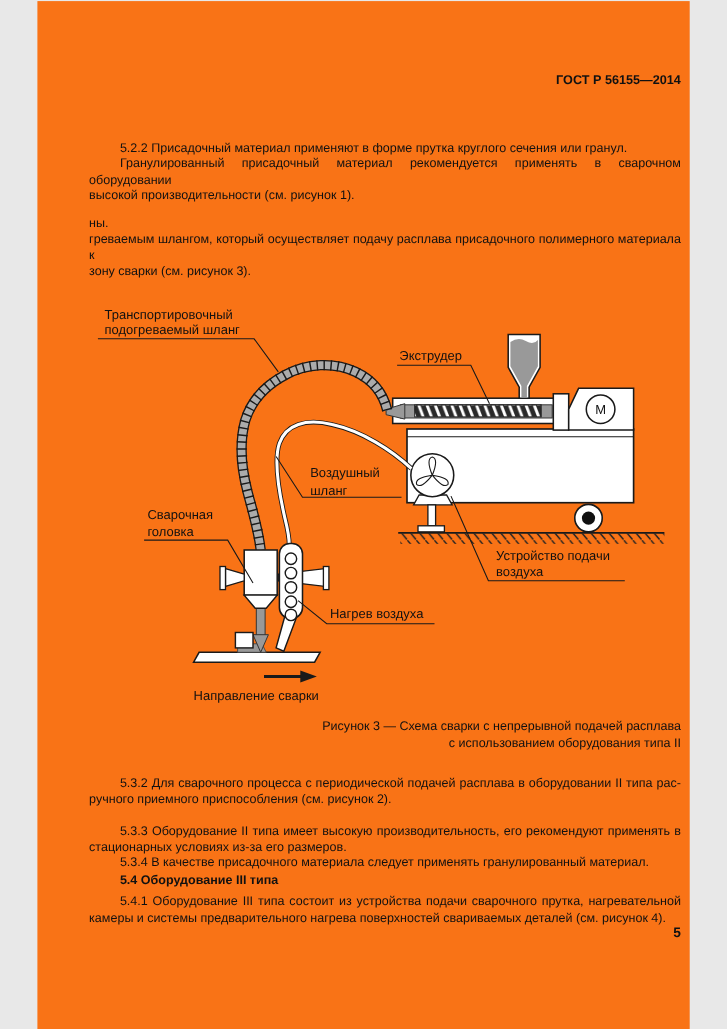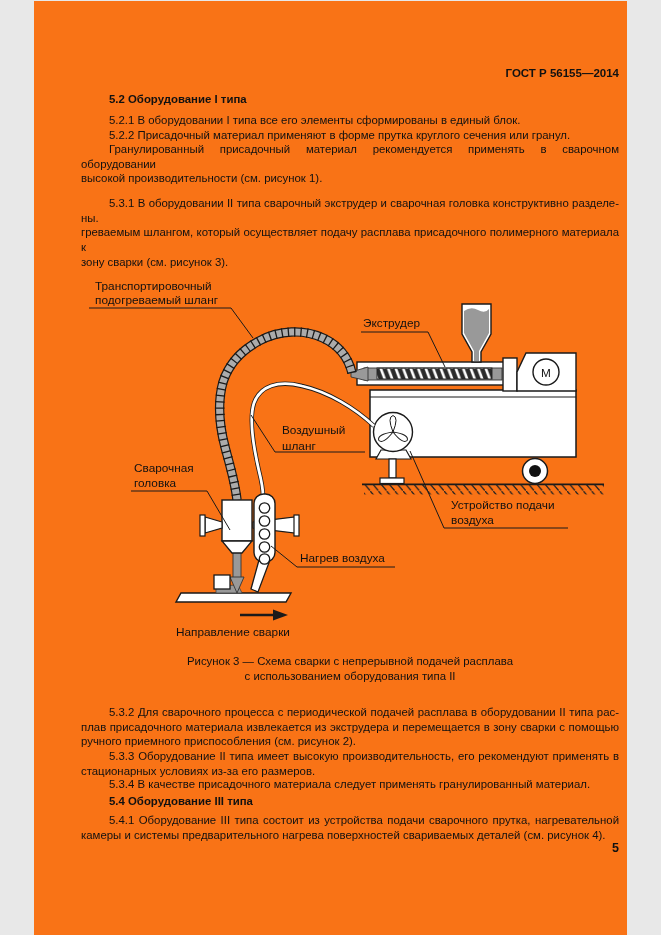--- a/index.html
+++ b/index.html
@@ -7,46 +7,41 @@
     position:relative;width:593px;height:935px;background:#f97316;
     font-family:"Liberation Sans", sans-serif;color:#111;overflow:hidden;
     margin:1px auto;
   }
   .block{position:absolute;left:47px;width:538px;}
   .ln{line-height:14.7px;font-size:11.4px;white-space:normal;}
   .ln.j{text-align:justify;text-align-last:justify;}
   .ln.ind{text-indent:28px;}
   .head{font-weight:bold;font-size:11.4px;padding-left:28px;line-height:14.7px;}
   .hdr{top:66px;text-align:right;font-weight:bold;font-size:11.5px;}
-  .cap .ln{text-align:center;line-height:14.9px;}
+  .cap .ln{text-align:right;line-height:14.9px;}
   .pgnum{top:840px;text-align:right;font-weight:bold;font-size:12.5px;}
   svg text{font-family:"Liberation Sans", sans-serif;font-size:11.8px;fill:#111;}
   svg{position:absolute;left:40px;top:270px;}
 </style>
 </head>
 <body>
 
 <div class="page">
 
   <div class="block hdr">ГОСТ Р 56155—2014</div>
 
-  <div class="block head" style="top:91px">5.2 Оборудование I типа</div>
-  <div class="block" style="top:112px">
-      <div class="ln ind">5.2.1 В оборудовании I типа все его элементы сформированы в единый блок.</div>
-    </div>
   <div class="block" style="top:127px">
       <div class="ln ind">5.2.2 Присадочный материал применяют в форме прутка круглого сечения или гранул.</div>
     </div>
   <div class="block" style="top:141px">
       <div class="ln ind j">Гранулированный присадочный материал рекомендуется применять в сварочном оборудовании</div>
       <div class="ln">высокой производительности (см. рисунок 1).</div>
     </div>
 
   <div class="block" style="top:195px">
-      <div class="ln ind j">5.3.1 В оборудовании II типа сварочный экструдер и сварочная головка конструктивно разделе-</div>
       <div class="ln">ны.</div>
       <div class="ln j">греваемым шлангом, который осуществляет подачу расплава присадочного полимерного материала к</div>
       <div class="ln">зону сварки (см. рисунок 3).</div>
     </div>
 
   <svg width="580" height="372" viewBox="40 270 580 372">
     <defs>
       <pattern id="screwPat" width="7.5" height="10.5" patternUnits="userSpaceOnUse">
         <rect width="7.5" height="10.5" fill="#2a2a2a"></rect>
         <line x1="1" y1="-2" x2="6.5" y2="12.5" stroke="#ffffff" stroke-width="2.6"></line>
@@ -151,21 +146,20 @@
     <text x="142" y="635">Направление сварки</text>
   </svg>
 
   <div class="block cap" style="top:653px">
       <div class="ln">Рисунок 3 — Схема сварки с непрерывной подачей расплава</div>
       <div class="ln">с использованием оборудования типа II</div>
     </div>
 
   <div class="block" style="top:704px">
       <div class="ln ind j">5.3.2 Для сварочного процесса с периодической подачей расплава в оборудовании II типа рас-</div>
-      <div class="ln j">плав присадочного материала извлекается из экструдера и перемещается в зону сварки с помощью</div>
       <div class="ln">ручного приемного приспособления (см. рисунок 2).</div>
     </div>
   <div class="block" style="top:748px">
       <div class="ln ind j">5.3.3 Оборудование II типа имеет высокую производительность, его рекомендуют применять в</div>
       <div class="ln">стационарных условиях из-за его размеров.</div>
     </div>
   <div class="block" style="top:776px">
       <div class="ln ind">5.3.4 В качестве присадочного материала следует применять гранулированный материал.</div>
     </div>
 

